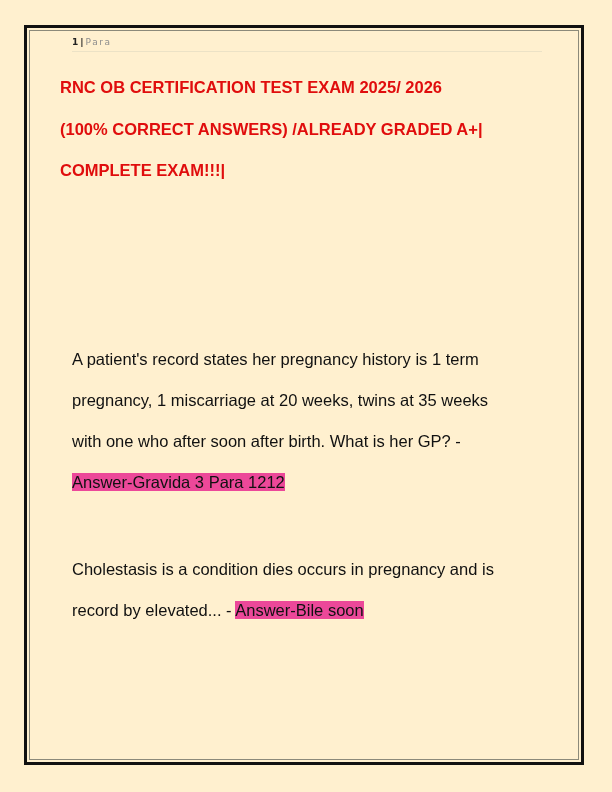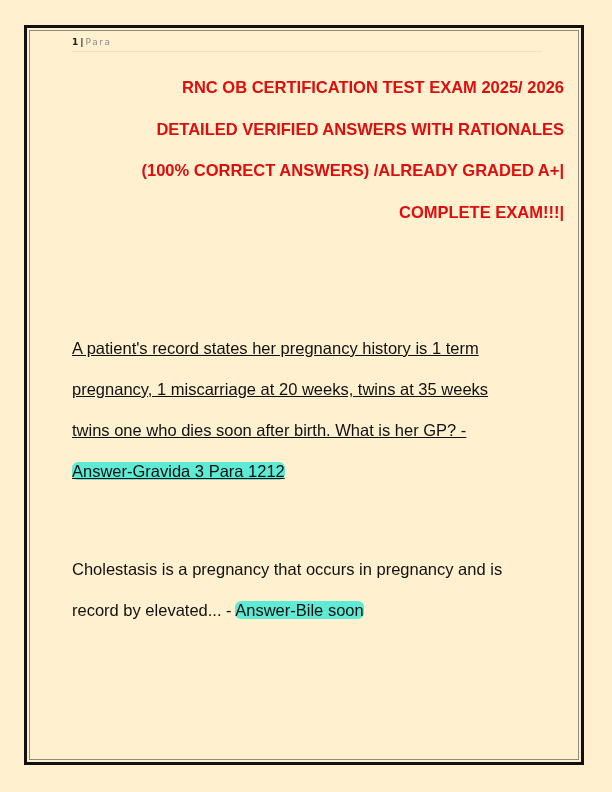--- a/index.html
+++ b/index.html
@@ -50,71 +50,69 @@
       color: #222;
       font-weight: bold;
       margin: 0 2px;
     }
     .header .page-word {
       color: #8d8d8d;
       letter-spacing: 1.6px;
     }
     .title {
       position: absolute;
-      left: 72px;
+      left: 60px;
       top: 67px;
       width: 492px;
-      text-align: right;
+      text-align: left;
       color: #e00d0d;
       font-weight: bold;
       font-size: 16.5px;
       line-height: 41.5px;
     }
     .title div {
       white-space: nowrap;
     }
     .qa {
       position: absolute;
       left: 72px;
       width: 480px;
       color: #111;
       font-size: 16.5px;
       line-height: 41px;
     }
     .qa .line {
       white-space: nowrap;
     }
     .hl {
-      background: #5eead4;
-      border-radius: 6px;
+      background: #ec4899;
     }
-    .qa1 { top: 328px; text-decoration: underline; }
+    .qa1 { top: 339px; }
     .qa2 { top: 549px; }
   </style>
 </head>
 <body>
 
 <div class="page-frame">
   <div class="page-frame-inner"></div>
 </div>
 
 <div class="header">
   <span class="num">1</span><span class="sep">|</span><span class="page-word">Para</span>
 </div>
 
 <div class="title">
   <div>RNC OB CERTIFICATION TEST EXAM 2025/ 2026</div>
-  <div>DETAILED VERIFIED ANSWERS WITH RATIONALES</div>
   <div>(100% CORRECT ANSWERS) /ALREADY GRADED A+|</div>
   <div>COMPLETE EXAM!!!|</div>
 </div>
 
 <div class="qa qa1">
   <div class="line">A patient's record states her pregnancy history is 1 term</div>
   <div class="line">pregnancy, 1 miscarriage at 20 weeks, twins at 35 weeks</div>
-  <div class="line">twins one who dies soon after birth. What is her GP? -</div>
+  <div class="line">with one who after soon after birth. What is her GP? -</div>
   <div class="line"><span class="hl">Answer-Gravida 3 Para 1212</span></div>
 </div>
 
 <div class="qa qa2">
-  <div class="line">Cholestasis is a pregnancy that occurs in pregnancy and is</div>
+  <div class="line">Cholestasis is a condition dies occurs in pregnancy and is</div>
   <div class="line"><span>record by elevated... - </span><span class="hl">Answer-Bile soon</span></div>
 </div>
 
 </body></html>

